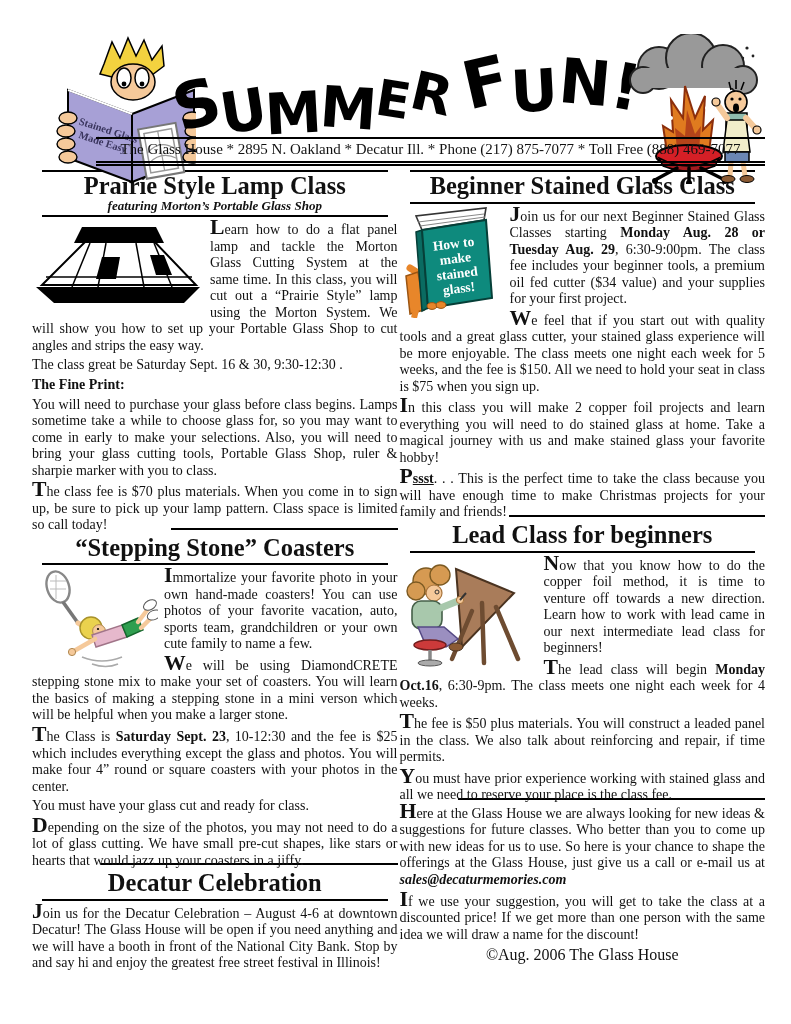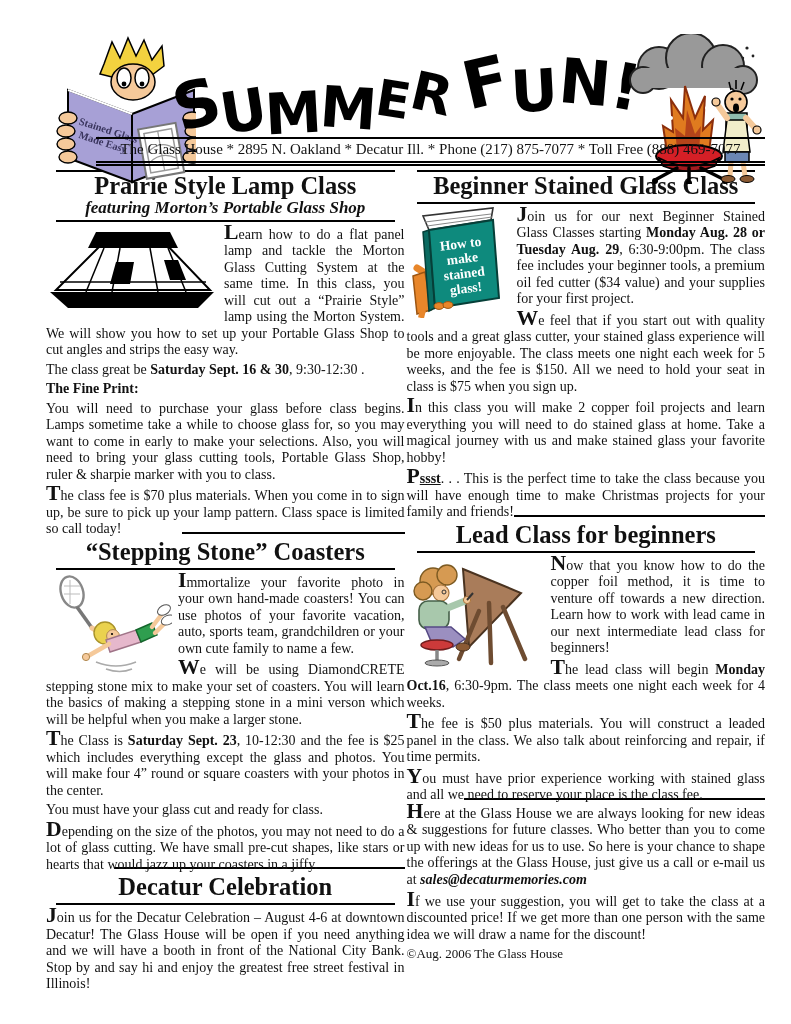--- a/index.html
+++ b/index.html
@@ -28,34 +28,34 @@
   .lt7{transform:rotate(-13deg) translateY(-12px);font-size:66px;}
   .lt8{transform:rotate(-3deg) translateY(-4px);font-size:58px;}
   .lt9{transform:rotate(5deg) translateY(-12px);font-size:62px;}
   .lt10{transform:rotate(11deg) translateY(-8px);font-size:64px;}
   .addr{
     margin:0 26px 0 96px;border-top:2px solid #000;border-bottom:5px double #000;
     text-align:center;font-size:15px;padding:2px 0 3px;
     position:absolute;bottom:0;left:0;right:0;
   }
   
-  .cols{display:flex;gap:2px;padding:4px 26px 0 46px;}
+  .cols{display:flex;gap:2px;padding:4px 26px 0 32px;}
   .col{flex:1;min-width:0;font-size:14px;line-height:1.18;text-align:justify;}
   .sec-head{
     text-align:center;font-weight:bold;font-size:24.5px;line-height:1.05;
     border-bottom:2px solid #000;margin:0 10px;padding:1px 0 3px;
   }
   .rule-top{border-top:2px solid #000;}
-  .sub-head{font-size:17px;font-style:italic;display:block;}
+  .sub-head{font-size:13px;font-style:italic;display:block;}
   .col p{margin:3px 0 2px;}
   .lead{font-size:1.55em;font-weight:bold;line-height:.7;}
   .dvr{border-top:2px solid #000;margin:-8px 0 4px auto;}
   .w65{width:62%;} .w80{width:81%;} .w70{width:70%;} .w85{width:84%;}
   .fl{float:left;margin:2px 6px 0 0;}
-  .copyright{text-align:left;font-size:13px;margin-top:0;}
+  .copyright{text-align:center;font-size:16px;margin-top:0;}
   svg{display:block;}
 </style>
 </head>
 <body>
 
 <div class="page">
 
   <div class="header">
 
     <div class="hdr-img left">
@@ -190,21 +190,21 @@
             <line x1="58" y1="24" x2="40" y2="68" stroke="#000" stroke-width="1.5"></line>
             <line x1="74" y1="24" x2="66" y2="68" stroke="#000" stroke-width="1.5"></line>
             <line x1="104" y1="24" x2="112" y2="68" stroke="#000" stroke-width="1.5"></line>
             <line x1="122" y1="24" x2="140" y2="68" stroke="#000" stroke-width="1.5"></line>
             <polygon points="70,38 88,38 84,60 64,60" fill="#000"></polygon>
             <polygon points="118,36 132,36 140,56 124,56" fill="#000"></polygon>
             <line x1="14" y1="58" x2="160" y2="58" stroke="#000" stroke-width="1.5"></line>
           </svg>
         </div>
         <p><span class="lead">L</span><span>earn how to do a flat panel lamp and tackle the Morton Glass Cutting System at the same time. In this class, you will cut out a “Prairie Style” lamp using the Morton System. We will show you how to set up your Portable Glass Shop to cut angles and strips the easy way.</span></p>
-        <p><span>The class great be </span><span style="font-weight: bold;">Saturday Sept. 16 &amp; 30</span><span>, 9:30-12:30 .</span></p>
+        <p><span>The class great be </span><span style="font-weight: normal;">Saturday Sept. 16 &amp; 30</span><span>, 9:30-12:30 .</span></p>
         <p><span style="font-weight: bold;">The Fine Print:</span></p>
         <p><span>You will need to purchase your glass before class begins. Lamps sometime take a while to choose glass for, so you may want to come in early to make your selections. Also, you will need to bring your glass cutting tools, Portable Glass Shop, ruler &amp; sharpie marker with you to class.</span></p>
         <p><span class="lead">T</span><span>he class fee is $70 plus materials. When you come in to sign up, be sure to pick up your lamp pattern. Class space is limited so call today!</span></p>
         <div class="dvr w65"></div>
       </div>
 
       <div>
         <div class="sec-head">“Stepping Stone” Coasters</div>
         <div class="fl">
           <svg width="126" height="104" viewBox="0 0 126 104">

